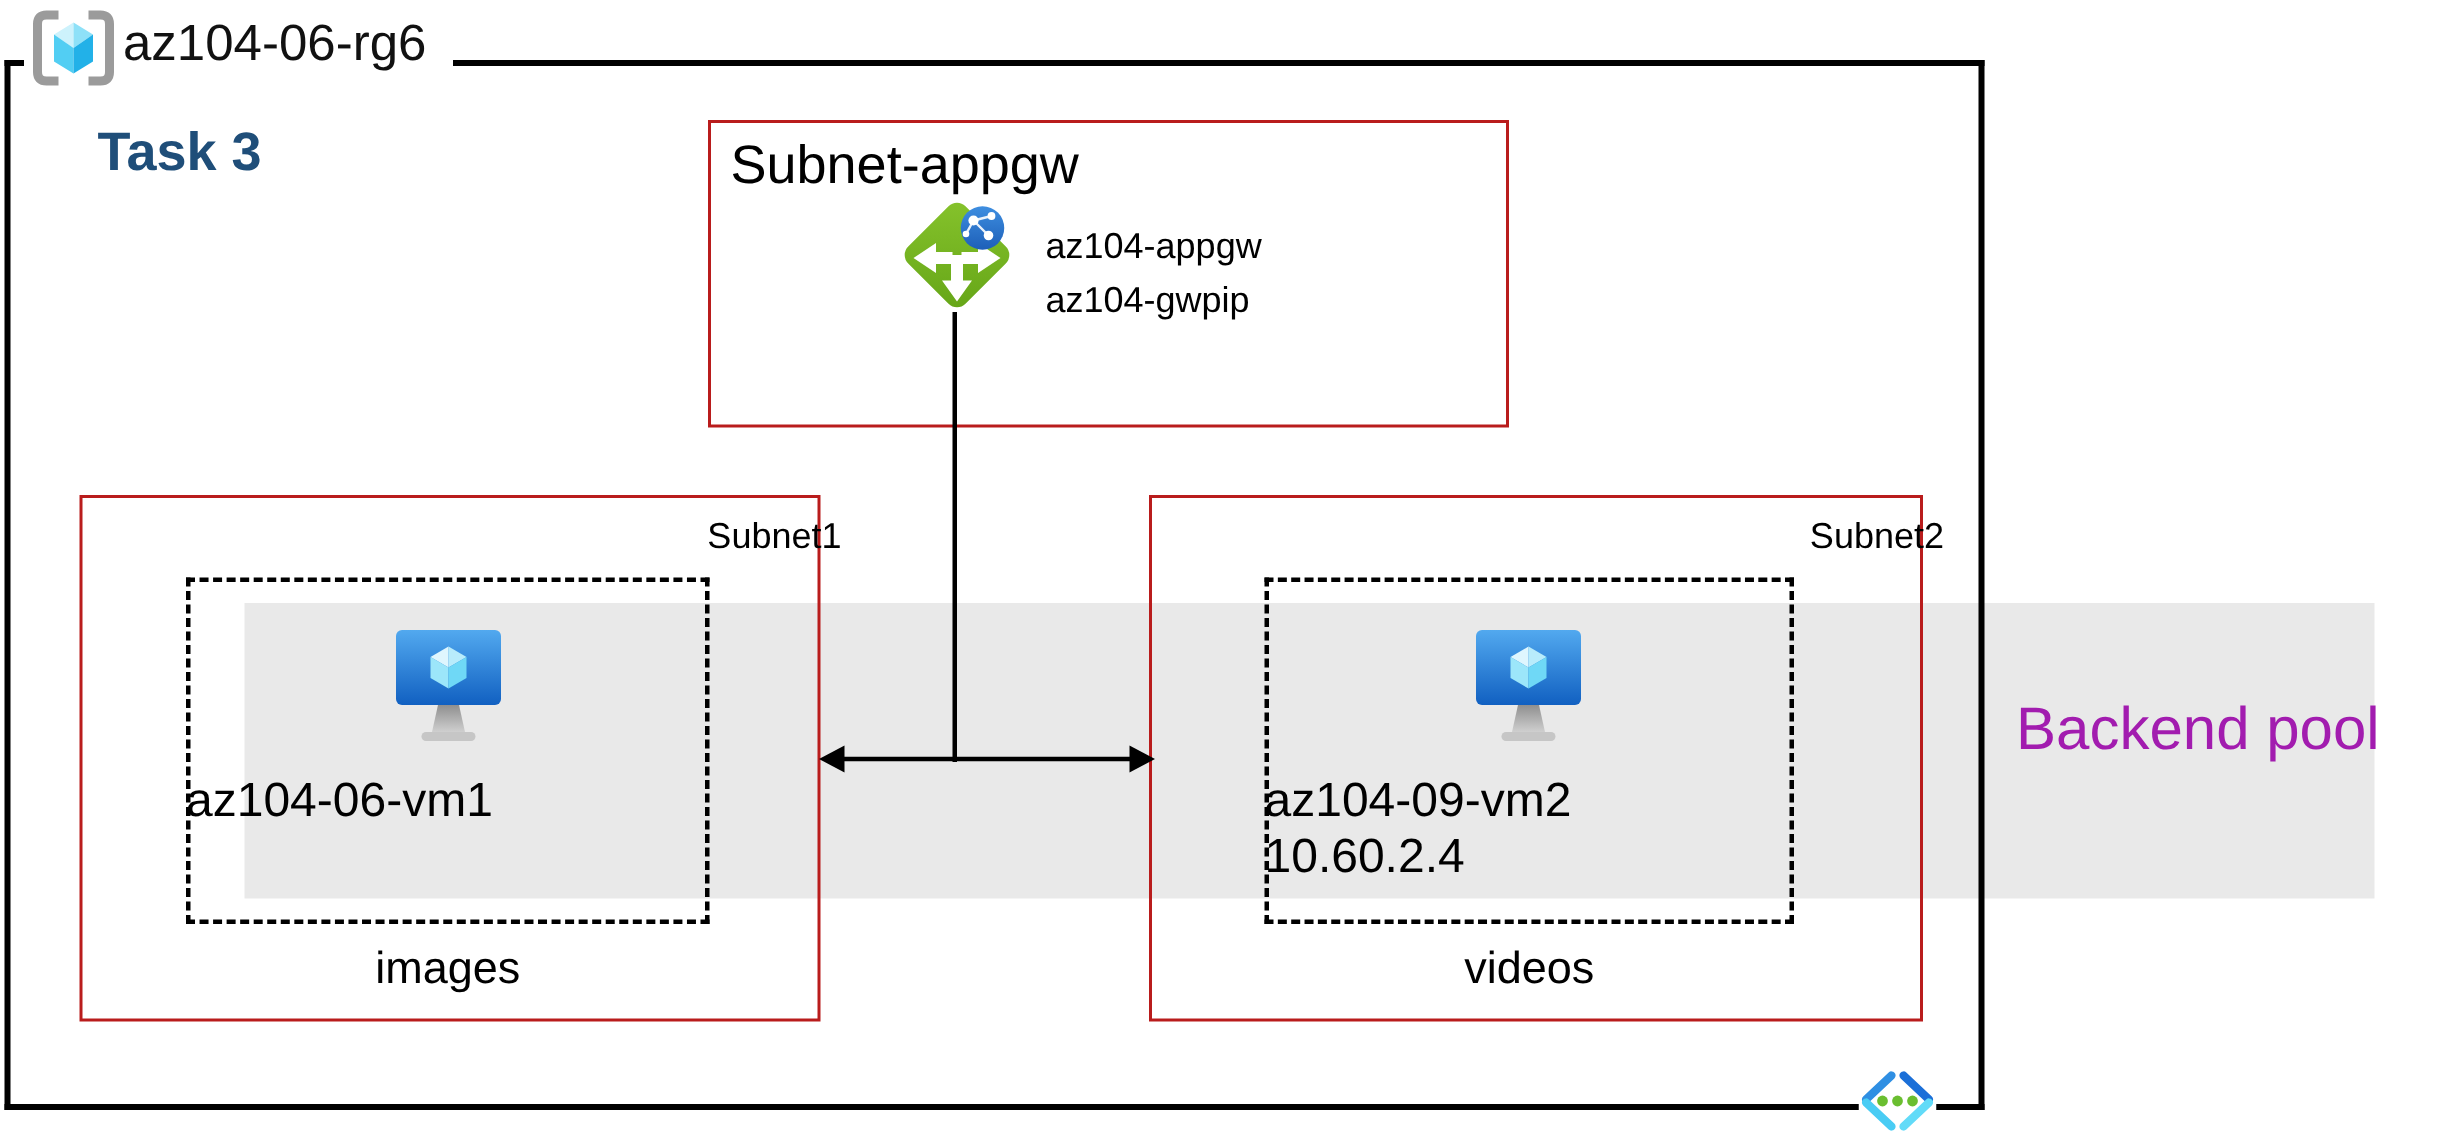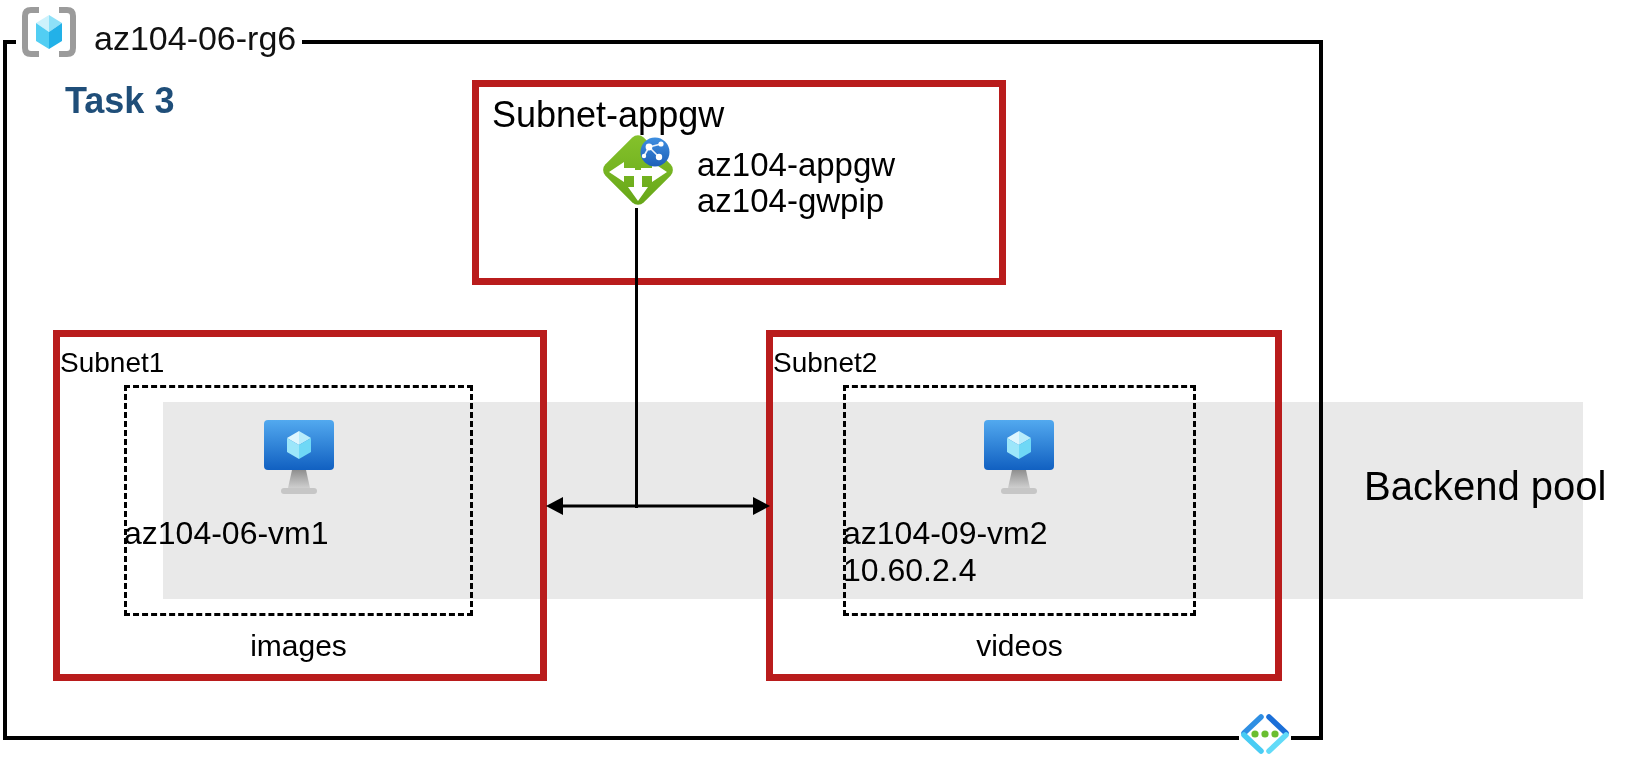--- a/index.html
+++ b/index.html
@@ -6,55 +6,55 @@
   .canvas{
     position:relative;
     width:1625px;height:761px;
     background:#ffffff;
     font-family:"Liberation Sans", sans-serif;
     color:#000;
     overflow:hidden;
   }
   
   .band{position:absolute;left:163px;top:402px;width:1420px;height:197px;background:#e9e9e9;z-index:0;}
-  .backend-label{position:absolute;left:1344px;top:462px;font-size:40px;line-height:48px;z-index:1;color:#000000;margin-left:20px;}
+  .backend-label{position:absolute;left:1344px;top:462px;font-size:40px;line-height:48px;z-index:1;color:#a21caf;}
 
   
   .rgline{position:absolute;background:#000;z-index:2;}
   .rg-left{left:3px;top:40px;width:4px;height:700px;}
   .rg-right{left:1319px;top:40px;width:4px;height:700px;}
   .rg-bottom{left:3px;top:736px;width:1320px;height:4px;}
   .rg-top-a{left:3px;top:40px;width:13px;height:4px;}
   .rg-top-b{left:302px;top:40px;width:1021px;height:4px;}
 
-  .rg-header{position:absolute;left:20px;top:6px;display:flex;align-items:flex-end;gap:16px;z-index:3;}
+  .rg-header{position:absolute;left:20px;top:6px;display:flex;align-items:flex-start;gap:4px;z-index:3;}
   .rg-title{font-size:34px;color:#111;white-space:nowrap;padding-top:4px;}
 
   .task{position:absolute;left:44px;top:80px;font-size:36px;font-weight:bold;color:#1f4e79;z-index:2;margin-left:21px;}
 
   
-  .box{position:absolute;border:7px solid #b91c1c;box-sizing:border-box;background:transparent;z-index:1;}
+  .box{position:absolute;border:2px solid #b91c1c;box-sizing:border-box;background:transparent;z-index:1;}
   .box-appgw{left:472px;top:80px;width:534px;height:205px;}
   .box-subnet1{left:53px;top:330px;width:494px;height:351px;}
   .box-subnet2{left:766px;top:330px;width:516px;height:351px;}
   .label-tl{position:absolute;left:13px;top:6px;font-size:36px;line-height:44px;}
-  .label-center{position:absolute;left:0;top:4px;width:100%;text-align:left;font-size:28px;line-height:44px;}
+  .label-center{position:absolute;left:16px;top:4px;width:100%;text-align:right;font-size:24px;line-height:44px;}
 
   
   .dashed{position:absolute;border:3px dashed #000;box-sizing:border-box;z-index:1;background:transparent;}
   .dash-1{left:124px;top:385px;width:349px;height:231px;}
   .dash-2{left:843px;top:385px;width:353px;height:231px;}
 
   
   .vline{position:absolute;left:635px;top:208px;width:3px;height:300px;background:#000;z-index:2;}
   .harrow{position:absolute;left:546px;top:492px;z-index:2;}
 
   
   .appgw-icon{position:absolute;left:598px;top:130px;z-index:3;}
-  .appgw-names{position:absolute;left:697px;top:147px;font-size:33px;line-height:36px;z-index:3;white-space:nowrap;}
+  .appgw-names{position:absolute;left:697px;top:147px;font-size:24px;line-height:36px;z-index:3;white-space:nowrap;}
   .vm-icon{position:absolute;top:420px;z-index:2;}
   .vm1-icon{left:261px;}
   .vm2-icon{left:981px;}
   .vm-text{position:absolute;top:515px;text-align:left;font-size:32px;line-height:37px;z-index:2;}
   .vm1-text{left:124px;width:349px;}
   .vm2-text{left:843px;width:353px;}
   .caption{position:absolute;top:629px;text-align:center;font-size:30px;z-index:2;}
   .cap-1{left:124px;width:349px;}
   .cap-2{left:843px;width:353px;}
   .vnet-icon{position:absolute;left:1239px;top:711px;z-index:4;}

